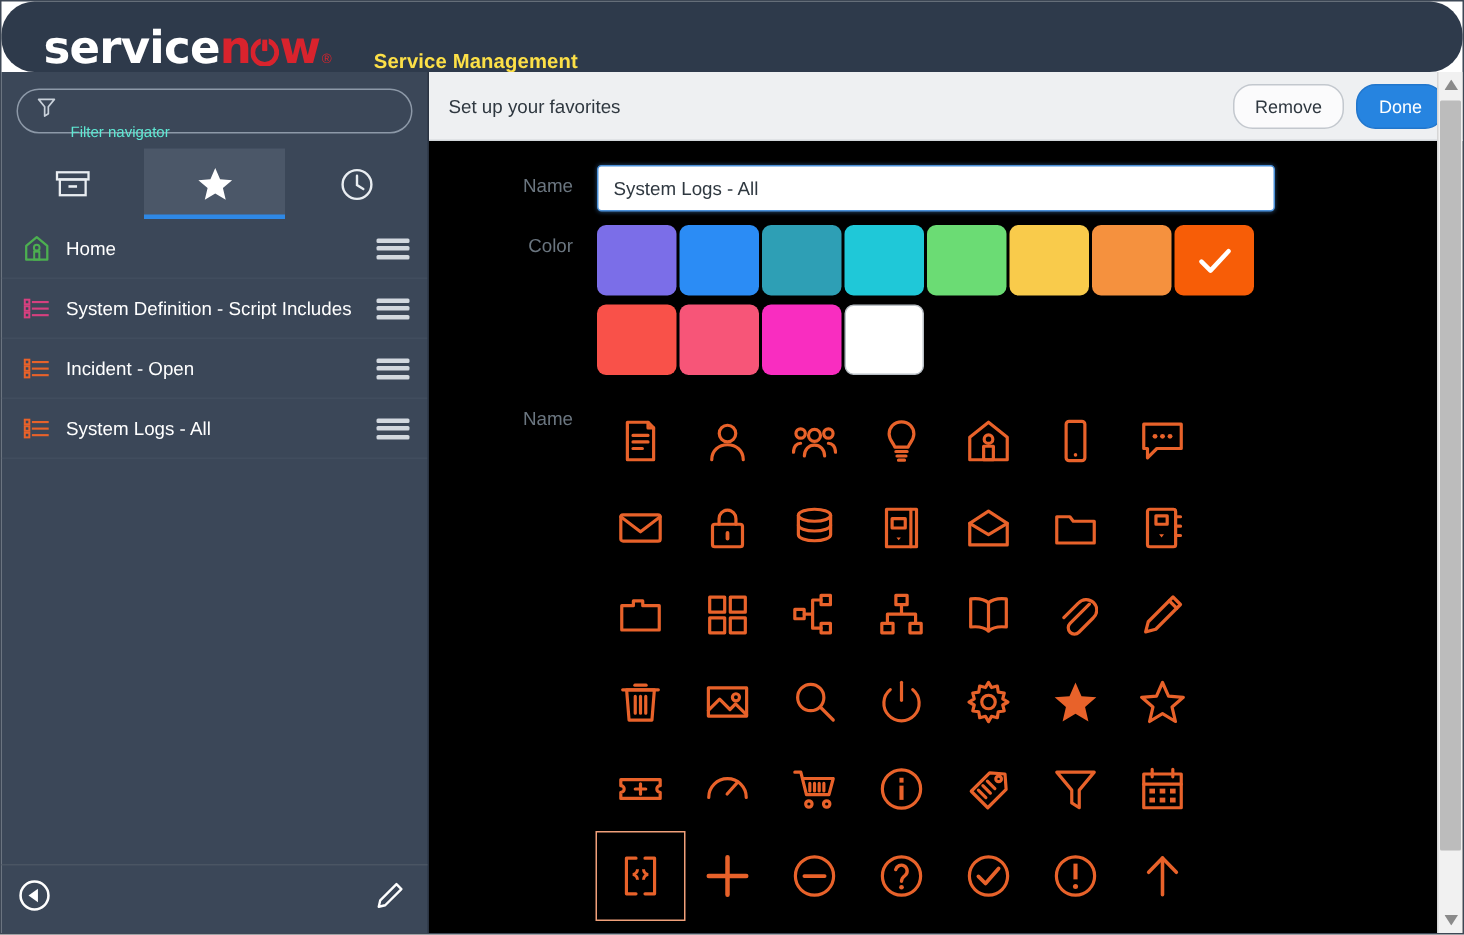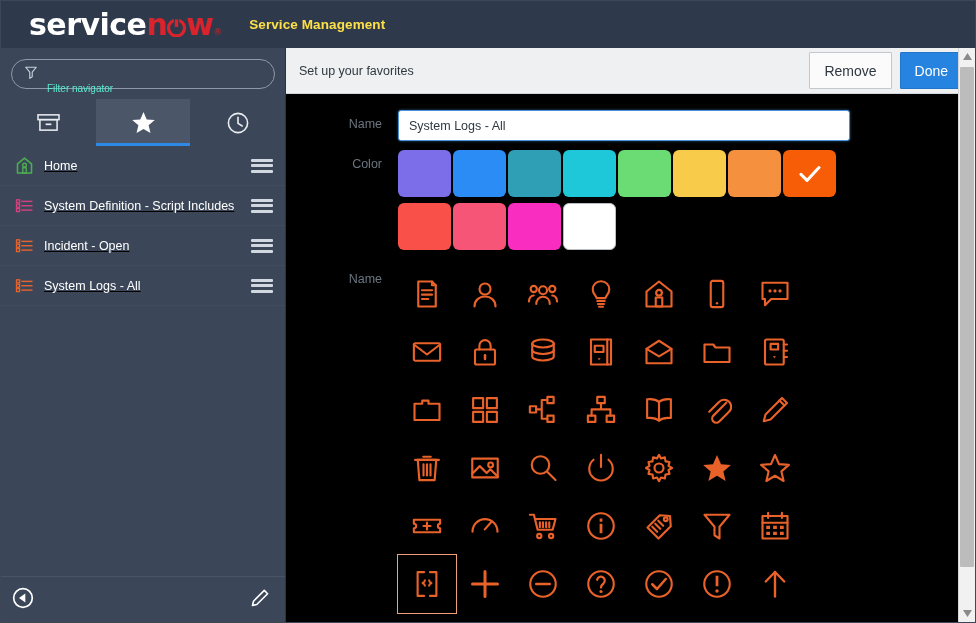--- a/index.html
+++ b/index.html
@@ -13,22 +13,23 @@
     width: 976px; height: 623px;
     display: flex; flex-direction: column;
     border: 1px solid #3d4755;
     position: relative;
   }
 
   
   .banner {
     height: 47px; min-height: 47px;
     background: #2e3a4b;
-    display: flex; align-items: center;
+    display: flex; align-items: flex-end;
     padding-left: 28px;
+    border-radius: 22px;
   }
   .logo { display: flex; align-items: baseline; }
   .logo-service {
     font-size: 30px; font-weight: bold; color: #ffffff;
     letter-spacing: -0.5px; line-height: 1;
     font-family: "DejaVu Sans", sans-serif;
   }
   .logo-now {
     font-size: 30px; font-weight: bold; color: #d9232d;
     letter-spacing: -0.5px; line-height: 1;
@@ -84,21 +85,20 @@
   }
 
   .fav-list { flex: 1; overflow: hidden; }
   .fav-item {
     height: 40px;
     display: flex; align-items: center;
     padding: 0 12px 0 14px;
     border-bottom: 1px solid #4a５5 66;
     border-bottom: 1px solid #48536380;
     cursor: pointer;
-    text-decoration: underline;
   }
   .fav-item + .fav-item { }
   .fav-icon { width: 22px; flex: none; display: flex; align-items: center; }
   .fav-label {
     flex: 1; margin-left: 7px;
     color: #ffffff; font-size: 12.5px;
     white-space: nowrap; overflow: hidden; text-overflow: ellipsis;
   }
   .drag-handle { flex: none; width: 22px; height: 14px; display: flex; flex-direction: column; justify-content: space-between; cursor: grab; }
   .drag-handle i { display: block; height: 3px; background: #d2d8df; border-radius: 1px; }
@@ -118,22 +118,22 @@
   }
   .panel-head {
     height: 46px; min-height: 46px;
     background: #eef0f2;
     border-bottom: 1px solid #d2d6da;
     display: flex; align-items: center;
     padding: 0 12px 0 13px;
   }
   .panel-title { flex: 1; font-size: 12.5px; color: #2f3840; }
   .btn {
-    height: 37px; padding: 0 14px;
-    font-size: 14px; border-radius: 1px;
+    height: 30px; padding: 0 14px;
+    font-size: 12px; border-radius: 13px;
     display: flex; align-items: center; justify-content: center;
     cursor: pointer;
   }
   .btn-remove {
     background: #fbfbfc; border: 1px solid #c3c8ce; color: #2f3840;
     margin-right: 8px;
   }
   .btn-done {
     background: #2684e0; border: 1px solid #2176cc; color: #ffffff;
   }

